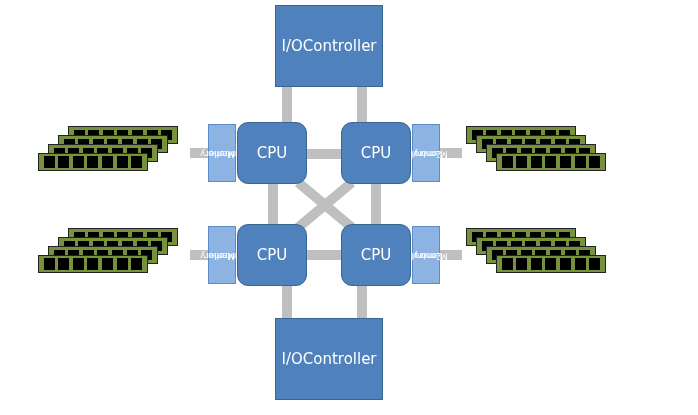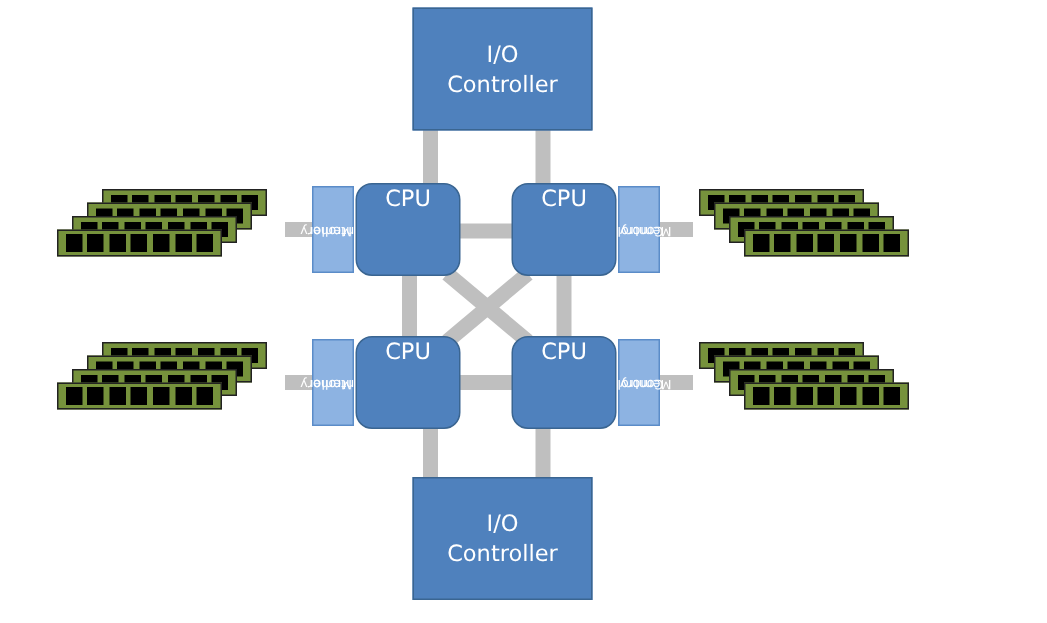--- a/index.html
+++ b/index.html
@@ -1,21 +1,21 @@
 <!DOCTYPE html>
 <html><head>
 <meta charset="utf-8">
 <style>
   html, body { margin:0; padding:0; background:#ffffff; }
   body { width:698px; height:415px; position:relative; overflow:hidden; font-family:"DejaVu Sans", sans-serif; }
   .link { position:absolute; background:#bfbfbf; }
-  .io { position:absolute; width:120px; height:82px; background:#4f81bd; border:1.5px solid #3a6591; box-sizing:border-box;
-        color:#fff; display:flex; flex-direction:column; align-items:center; justify-content:center; font-size:15px; line-height:20px; }
+  .io { position:absolute; width:108px; height:82px; background:#4f81bd; border:1.5px solid #3a6591; box-sizing:border-box;
+        color:#fff; display:flex; flex-direction:row; align-items:center; justify-content:center; font-size:15px; line-height:20px; }
   .cpu { position:absolute; width:70px; height:62px; background:#4f81bd; border:1.5px solid #3a6591; border-radius:11px;
-         box-sizing:border-box; color:#fff; display:flex; justify-content:center; font-size:15px; z-index:3; }
+         box-sizing:border-box; color:#fff; display:flex; align-items:center; justify-content:center; font-size:15px; z-index:3; }
   .mc { position:absolute; width:28px; height:58px; background:#8db3e2; border:1px solid #5b8cc8; box-sizing:border-box; z-index:2;
         display:flex; align-items:center; justify-content:center; }
   .mc span { color:#fff; font-size:8.5px; line-height:9px; white-space:nowrap; text-align:center; display:block; }
   .mc.left span { transform:rotate(-90deg); }
   .mc.right span { transform:rotate(90deg); }
   .dimm-stack { position:absolute; width:150px; height:52px; }
   .dimm { position:absolute; width:110px; height:18px; background:#76923c; border:1.5px solid #222; box-sizing:border-box;
           display:flex; align-items:center; justify-content:space-around; padding:0 3px; }
   .dimm i { display:block; width:11px; height:10px; background:#000; }
   .dimm.front i { height:12px; }

